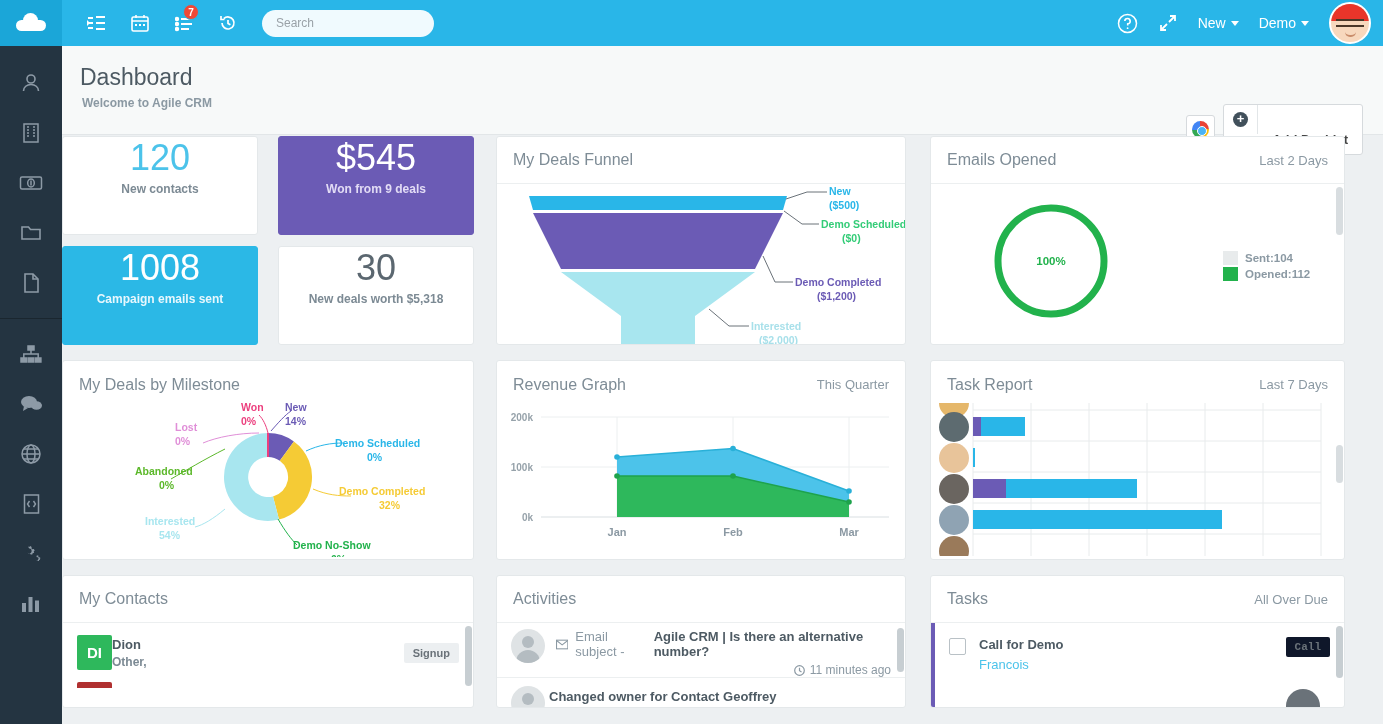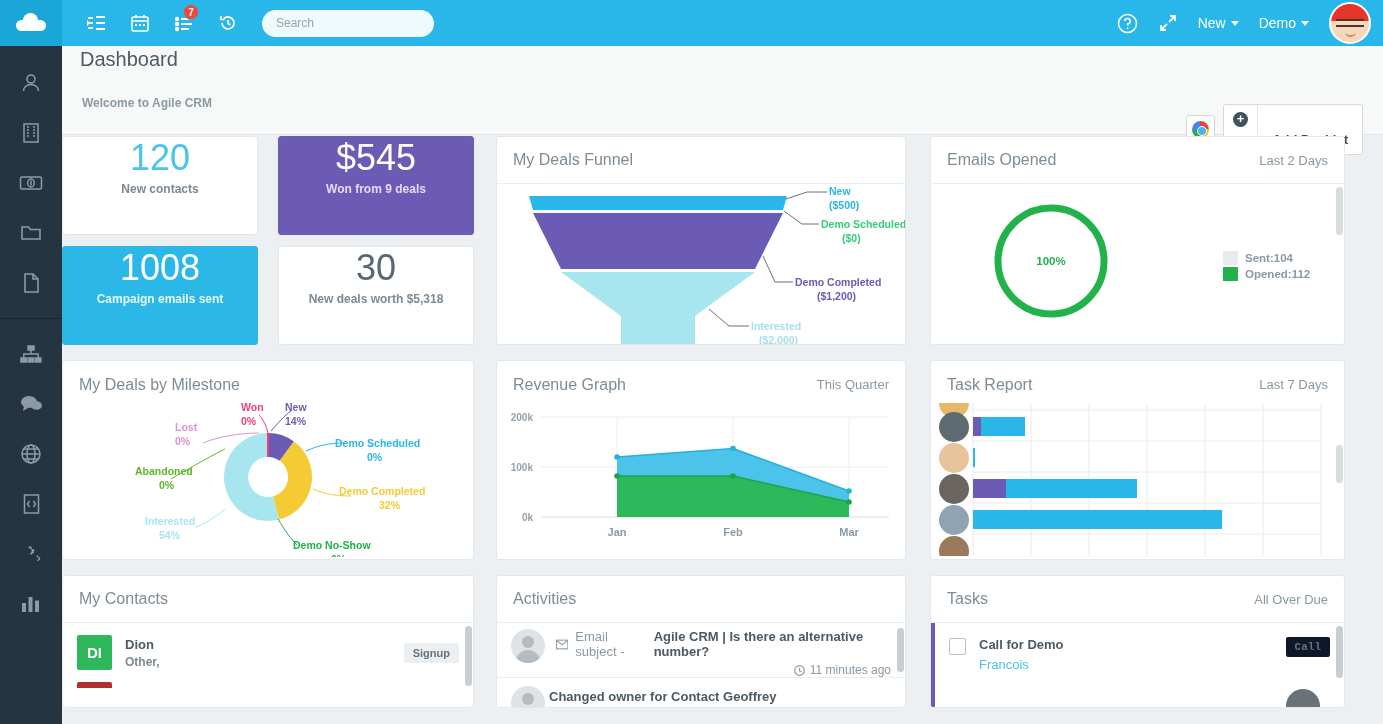--- a/index.html
+++ b/index.html
@@ -87,21 +87,21 @@
     justify-content: center; color: #8d9aa6; cursor: pointer;
   }
   .side-sep { height: 1px; background: #1a262f; margin: 10px 0; }
 
   
   .page-head {
     position: absolute; top: 46px; left: 62px; width: 1321px; height: 89px;
     background: #f7f9f9; border-bottom: 1px solid #e2e6e8;
   }
   .page-title {
-    position: absolute; left: 18px; top: 2px; font-size: 20px;
+    position: absolute; left: 18px; top: 18px; font-size: 23px;
     color: #4d5a63; font-weight: normal;
   }
   .page-sub {
     position: absolute; left: 20px; top: 50px; font-size: 12px;
     color: #8b99a3; font-weight: bold;
   }
   .head-actions {
     position: absolute; right: 20px; top: 58px; display: flex;
     align-items: center; gap: 8px;
   }
@@ -501,21 +501,21 @@
       <circle cx="18" cy="117" r="15" fill="#8fa3b3"></circle>
       <circle cx="18" cy="148" r="15" fill="#9a7a5a"></circle>
     </svg>
     <div class="scroll-th" style="top:84px;height:38px;background:#d8dde0;"></div>
   </div>
 
   <div class="card" style="left:0;top:439px;width:412px;height:133px;overflow:hidden;">
     <div class="card-head">
       <div class="card-title">My Contacts</div>
     </div>
-    <div style="display:flex;align-items:center;padding:12px 14px;gap:13px;">
+    <div style="display:flex;align-items:center;padding:12px 14px;">
       <div style="width:35px;height:35px;background:#2eb85c;color:#fff;font-size:15px;font-weight:bold;
                   display:flex;align-items:center;justify-content:center;border-radius:2px;">DI</div>
       <div>
         <div style="font-size:13px;font-weight:bold;color:#4d5a63;">Dion</div>
         <div style="font-size:12px;font-weight:bold;color:#7c8a94;margin-top:3px;">Other,</div>
       </div>
       <div style="margin-left:auto;background:#eceff1;color:#6a7279;font-size:11px;font-weight:bold;
                   padding:4px 9px;border-radius:2px;">Signup</div>
     </div>
     <div style="width:35px;height:6px;background:#b03030;margin-left:14px;border-radius:2px 2px 0 0;"></div>

